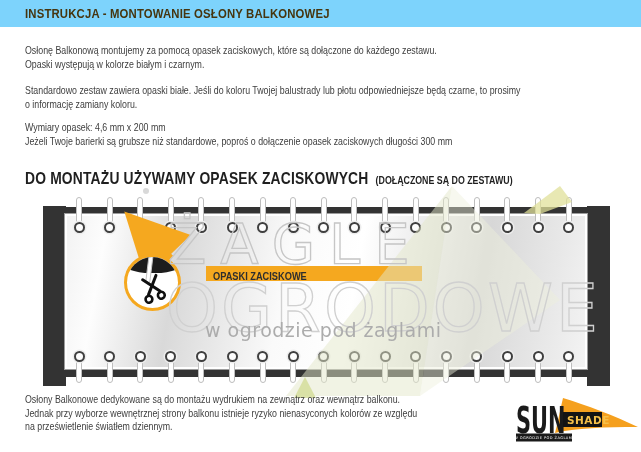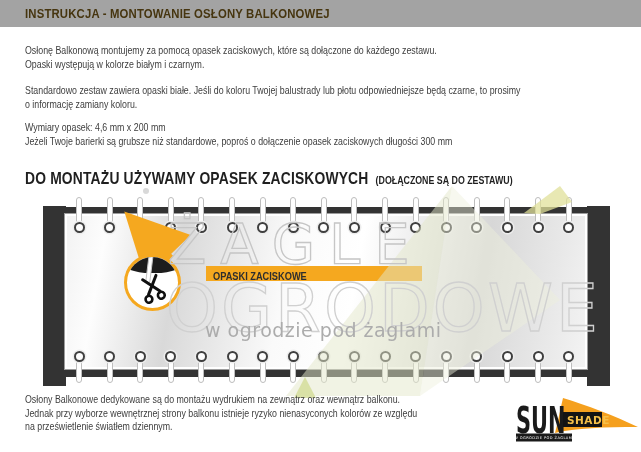--- a/index.html
+++ b/index.html
@@ -3,21 +3,21 @@
 <meta charset="utf-8">
 <style>
   html,body{margin:0;padding:0;background:#fff;}
   .page{position:relative;width:641px;height:452px;background:#ffffff;overflow:hidden;
         font-family:"Liberation Sans",sans-serif;}
   .abs{position:absolute;}
   .condensed{display:inline-block;transform:scaleX(.84);transform-origin:0 50%;white-space:nowrap;}
   .condensed-block{transform:scaleX(.84);transform-origin:0 0;}
 
   
-  .header-bar{left:0;top:0;width:641px;height:27px;background:#a3a3a3;}
+  .header-bar{left:0;top:0;width:641px;height:27px;background:#7dd3fc;}
   .header-title{left:25px;top:0;height:27px;line-height:27px;font-size:13.5px;font-weight:bold;
                 color:#46350f;letter-spacing:.2px;}
 
   
   .para{left:25px;width:700px;font-size:10.5px;line-height:13.5px;color:#3d3d3d;
         white-space:pre-line;transform:scaleX(.84);transform-origin:0 0;}
   .p1{top:44px;} .p2{top:84px;} .p3{top:121px;}
 
   
   .section-heading{left:25px;top:169px;white-space:nowrap;}

